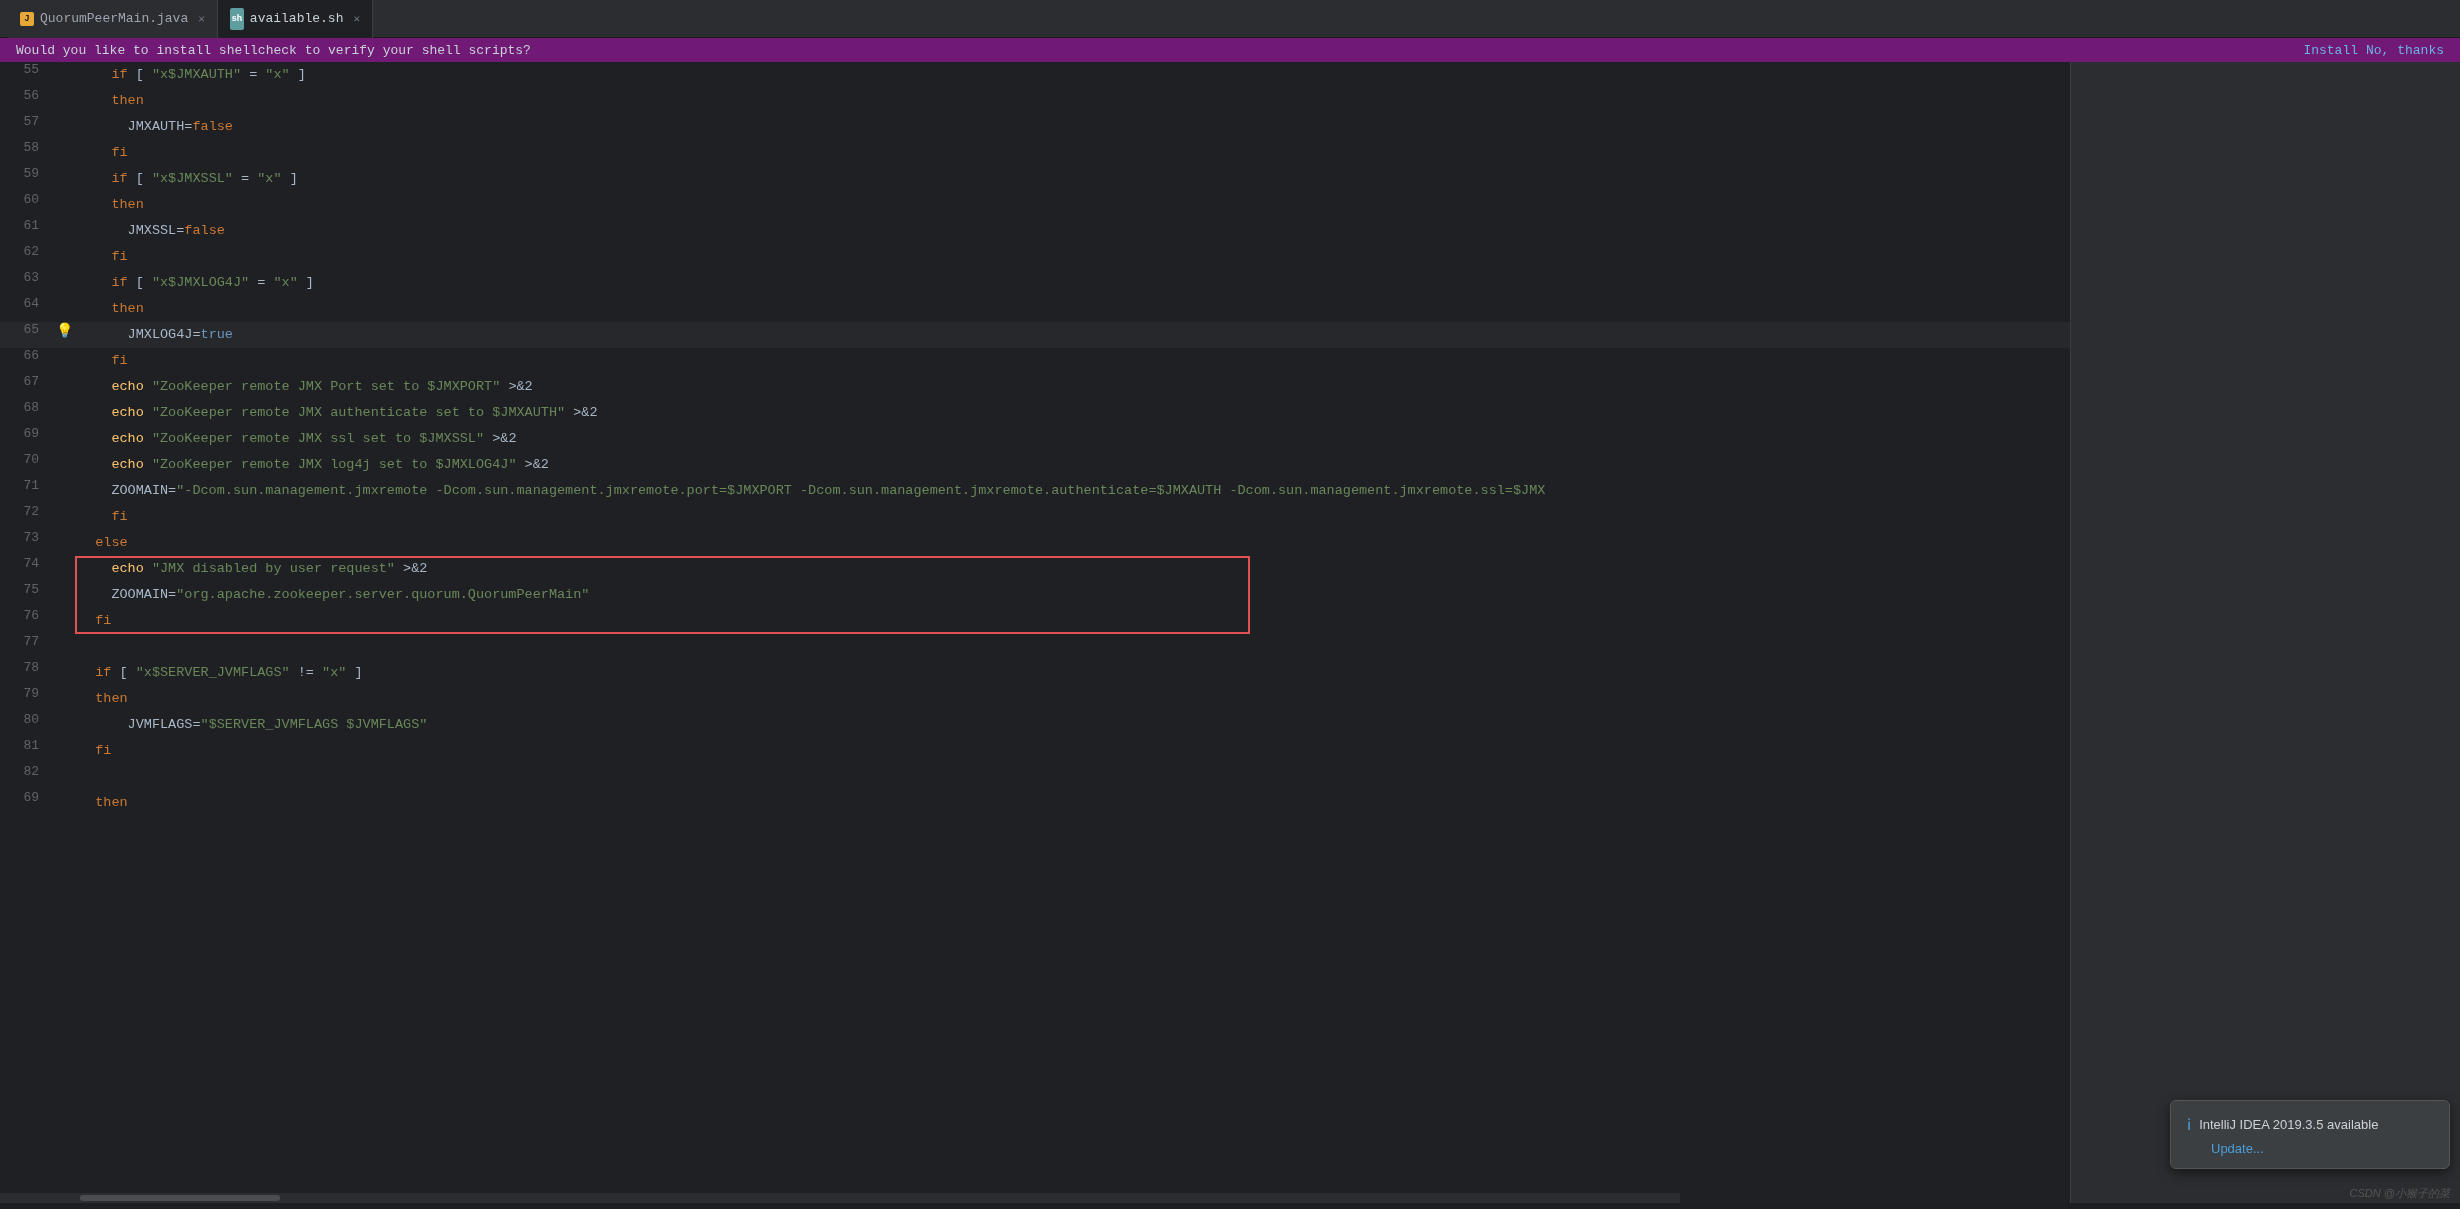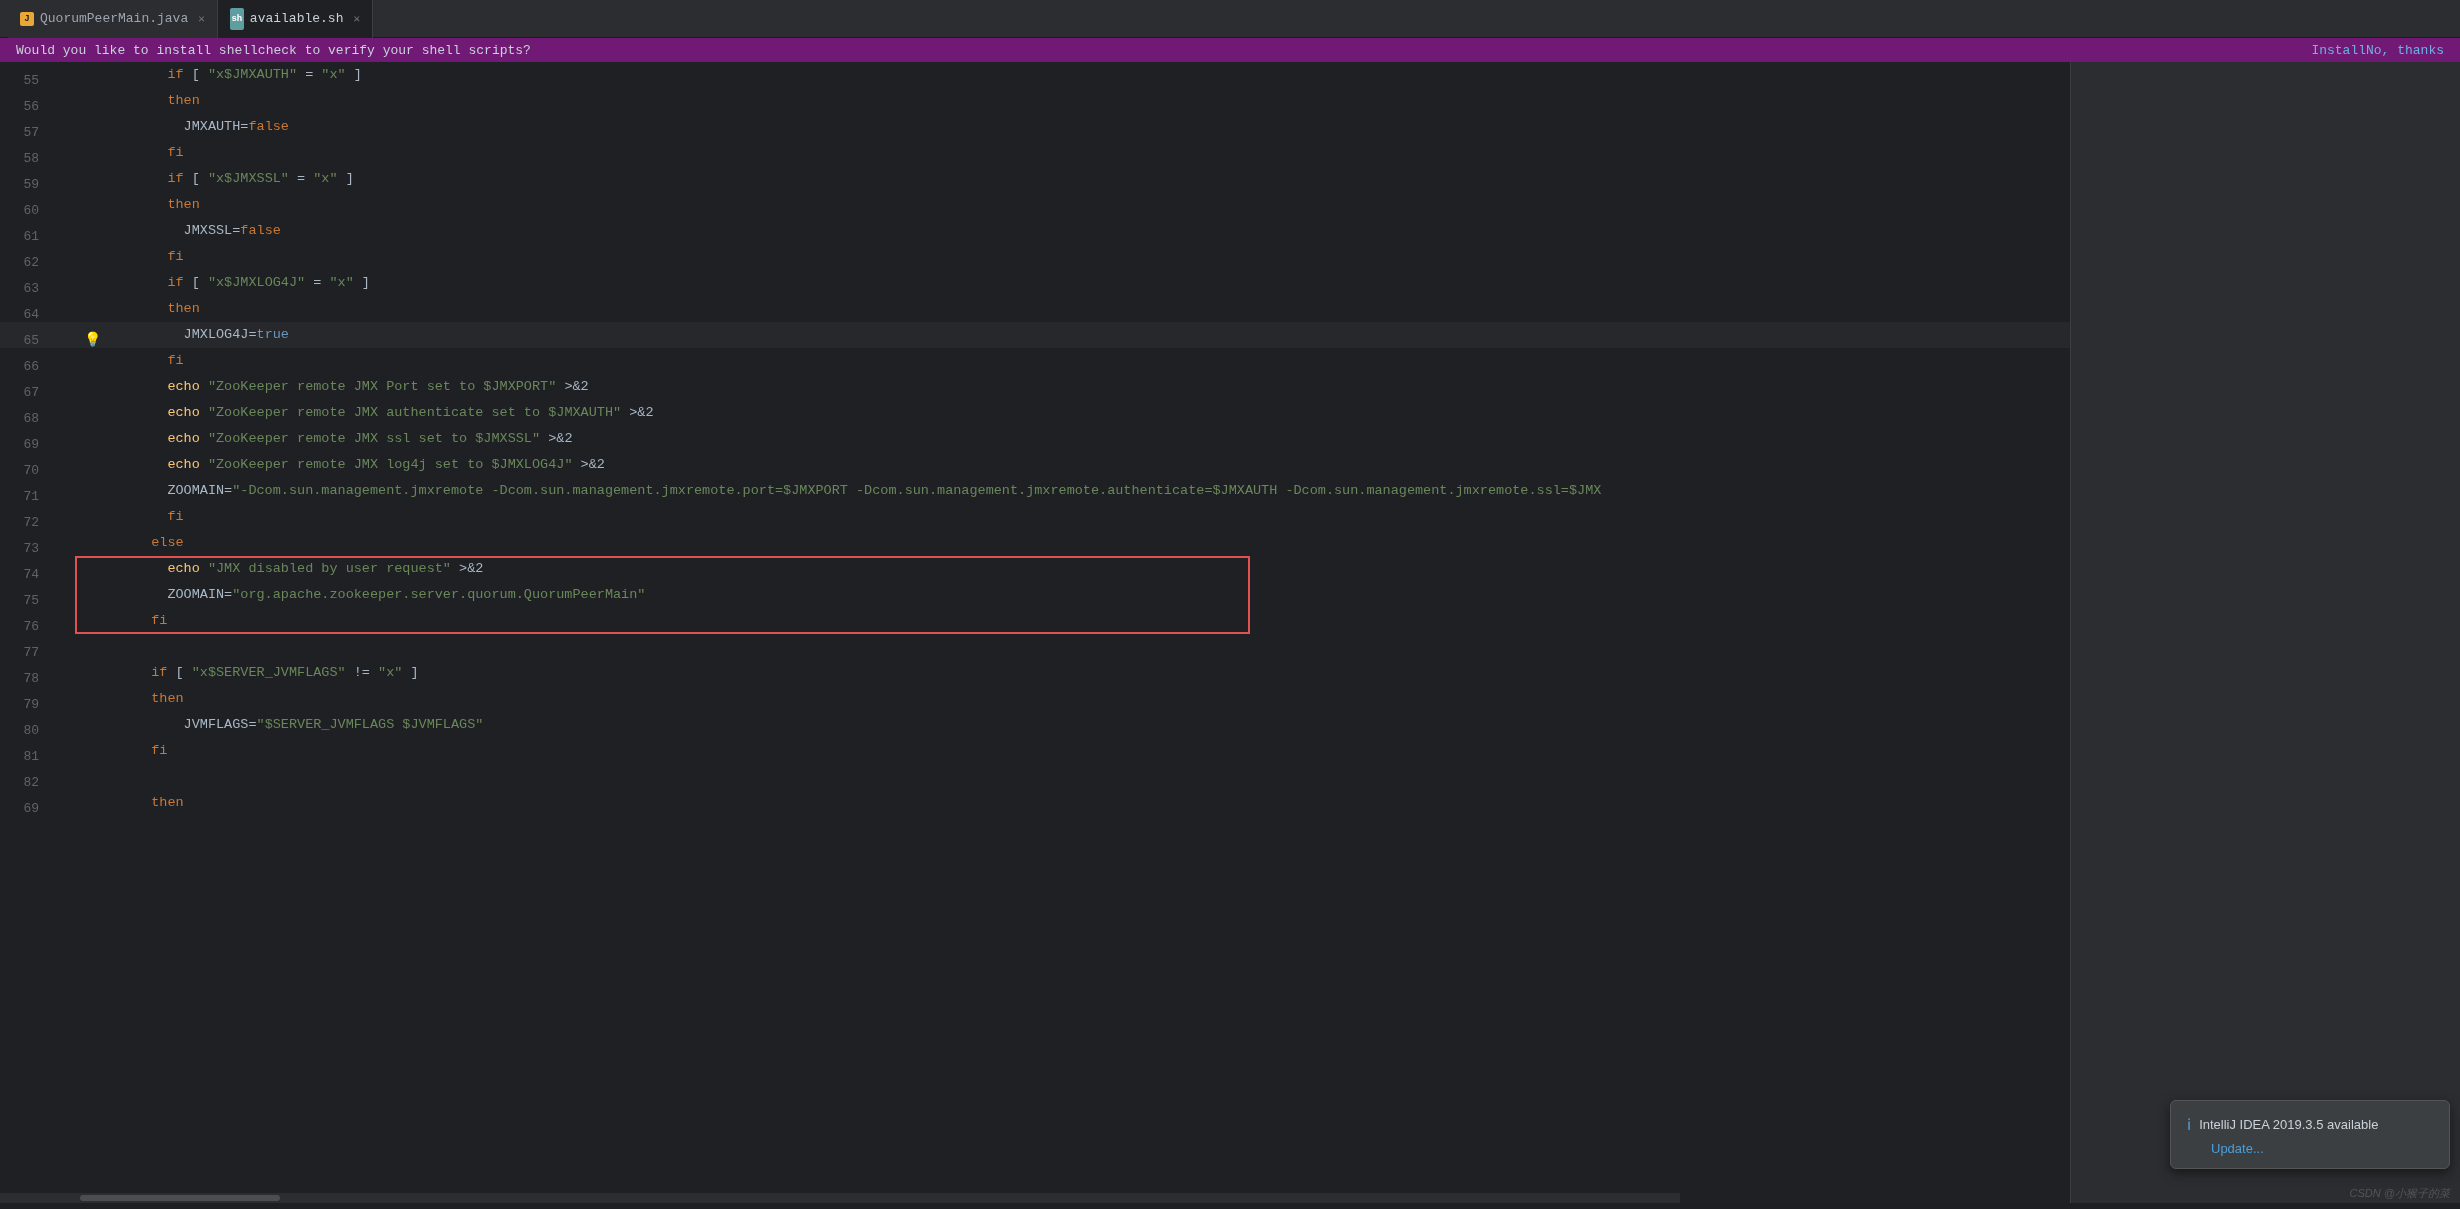--- a/index.html
+++ b/index.html
@@ -75,21 +75,21 @@
       align-items: center;
       justify-content: space-between;
       background: #701a75;
       height: 24px;
       padding: 0 16px;
       font-size: 13px;
       color: #c9d1d9;
     }
     .notification-actions {
       display: flex;
-      gap: 0;
+      gap: 8px;
       text-align: center;
     }
     .notification-btn {
       color: #6eb1e4;
       cursor: pointer;
       font-size: 13px;
     }
 
     
     .editor-container {
@@ -106,24 +106,23 @@
     }
 
     .code-lines {
       display: flex;
       flex-direction: column;
       padding: 0;
     }
 
     .code-line {
       display: flex;
-      align-items: flex-end;
+      align-items: flex-start;
       min-height: 26px;
       position: relative;
-      gap: 28px;
     }
 
     .line-number {
       width: 55px;
       min-width: 55px;
       text-align: right;
       padding-right: 16px;
       color: #606366;
       font-size: 13px;
       user-select: none;

